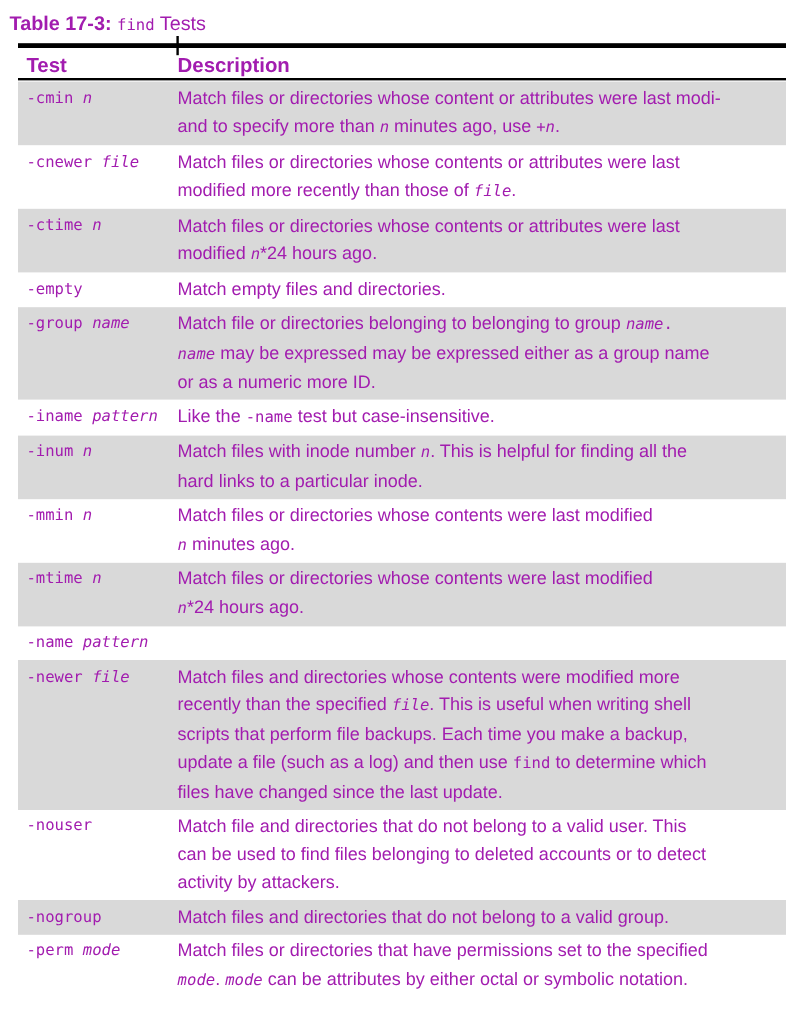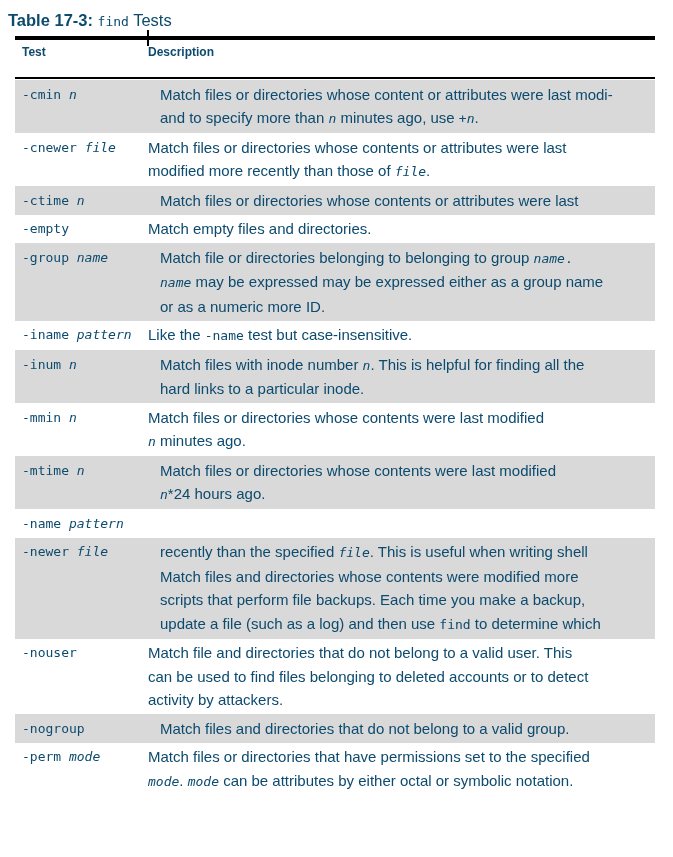--- a/index.html
+++ b/index.html
@@ -3,21 +3,21 @@
 <meta charset="utf-8">
 <style>
   * { margin: 0; padding: 0; box-sizing: border-box; }
   html, body { background: #ffffff; }
   .page {
     position: relative;
     width: 673px;
     height: 857px;
     background: #ffffff;
     font-family: "Liberation Sans", sans-serif;
-    color: #0c4a6e;
+    color: #a21caf;
     overflow: hidden;
   }
   .caption {
     padding: 9px 0 0 8px;
     font-size: 16.5px;
     line-height: 22px;
   }
   .table-wrap {
     margin: 3px 18px 0 15px; 
     width: 640px;
@@ -31,36 +31,36 @@
   .rule-top .col-tick {
     position: absolute;
     left: 132px;
     top: -6px;
     width: 1.5px;
     height: 16px;
     background: #000000;
   }
   .header-row {
     display: flex;
-    padding: 5px 0 18px 0;
+    padding: 5px 0 0 0;
     font-weight: bold;
-    font-size: 12px;
+    font-size: 17px;
   }
   .header-row .h1 { width: 133px; padding-left: 7px; }
   .header-row .h2 { flex: 1; }
   .rule-mid {
     height: 2.5px;
     background: #000000;
   }
   .tbody { margin-top: 1px; }
   .trow {
     display: flex;
     padding: 2.5px 0;
   }
-  .trow.shaded { background: #d9d9d9; gap: 12px; }
+  .trow.shaded { background: #d9d9d9; }
   .test-cell {
     width: 133px;
     padding-left: 7px;
     font-family: "DejaVu Sans Mono", monospace;
     font-size: 13px;
     line-height: 23.5px;
     white-space: nowrap;
   }
   .desc-cell {
     flex: 1;
@@ -112,20 +112,21 @@
           <div class="test-cell"><span class="seg-m">-cnewer </span><span class="seg-mi">file</span></div>
           <div class="desc-cell">
             <div class="line"><span class="seg-p">Match files or directories whose contents or attributes were last</span></div>
             <div class="line"><span class="seg-p">modified more recently than those of </span><span class="seg-mi">file</span><span class="seg-p">.</span></div>
           </div>
         </div>
         <div class="trow shaded">
           <div class="test-cell"><span class="seg-m">-ctime </span><span class="seg-mi">n</span></div>
           <div class="desc-cell">
             <div class="line"><span class="seg-p">Match files or directories whose contents or attributes were last</span></div>
+            <div class="line"><span class="seg-p">modified </span><span class="seg-mi">n</span><span class="seg-p">*24 hours ago.</span></div>
           </div>
         </div>
         <div class="trow">
           <div class="test-cell"><span class="seg-m">-empty</span></div>
           <div class="desc-cell">
             <div class="line"><span class="seg-p">Match empty files and directories.</span></div>
           </div>
         </div>
         <div class="trow shaded">
           <div class="test-cell"><span class="seg-m">-group </span><span class="seg-mi">name</span></div>
@@ -161,24 +162,25 @@
             <div class="line"><span class="seg-p">Match files or directories whose contents were last modified</span></div>
             <div class="line"><span class="seg-mi">n</span><span class="seg-p">*24 hours ago.</span></div>
           </div>
         </div>
         <div class="trow">
           <div class="test-cell"><span class="seg-m">-name </span><span class="seg-mi">pattern</span></div>
         </div>
         <div class="trow shaded">
           <div class="test-cell"><span class="seg-m">-newer </span><span class="seg-mi">file</span></div>
           <div class="desc-cell">
+            <div class="line"><span class="seg-p">Match files and directories whose contents were modified more</span></div>
             <div class="line"><span class="seg-p">recently than the specified </span><span class="seg-mi">file</span><span class="seg-p">. This is useful when writing shell</span></div>
-            <div class="line"><span class="seg-p">Match files and directories whose contents were modified more</span></div>
             <div class="line"><span class="seg-p">scripts that perform file backups. Each time you make a backup,</span></div>
             <div class="line"><span class="seg-p">update a file (such as a log) and then use </span><span class="seg-m">find</span><span class="seg-p"> to determine which</span></div>
+            <div class="line"><span class="seg-p">files have changed since the last update.</span></div>
           </div>
         </div>
         <div class="trow">
           <div class="test-cell"><span class="seg-m">-nouser</span></div>
           <div class="desc-cell">
             <div class="line"><span class="seg-p">Match file and directories that do not belong to a valid user. This</span></div>
             <div class="line"><span class="seg-p">can be used to find files belonging to deleted accounts or to detect</span></div>
             <div class="line"><span class="seg-p">activity by attackers.</span></div>
           </div>
         </div>

